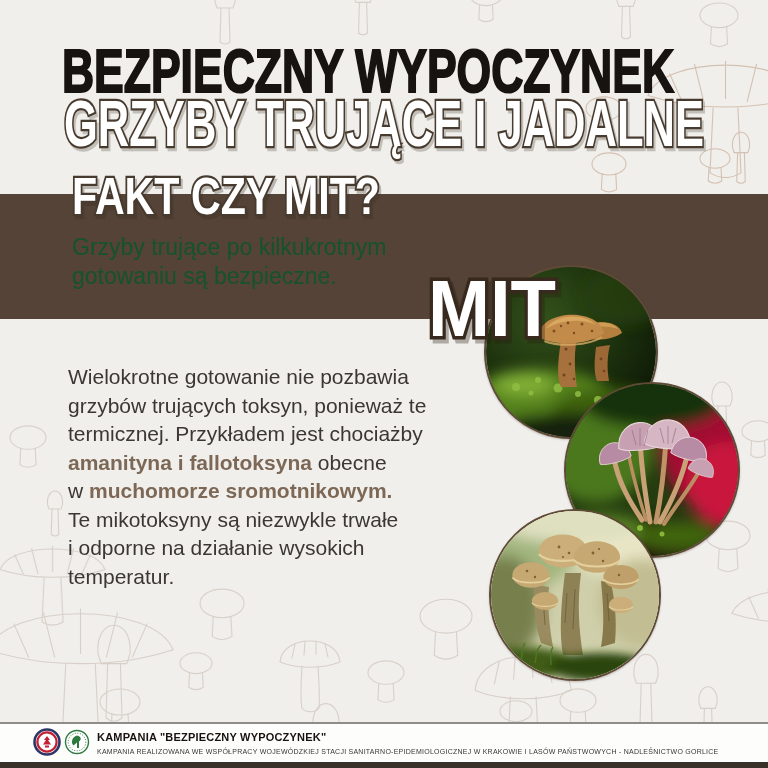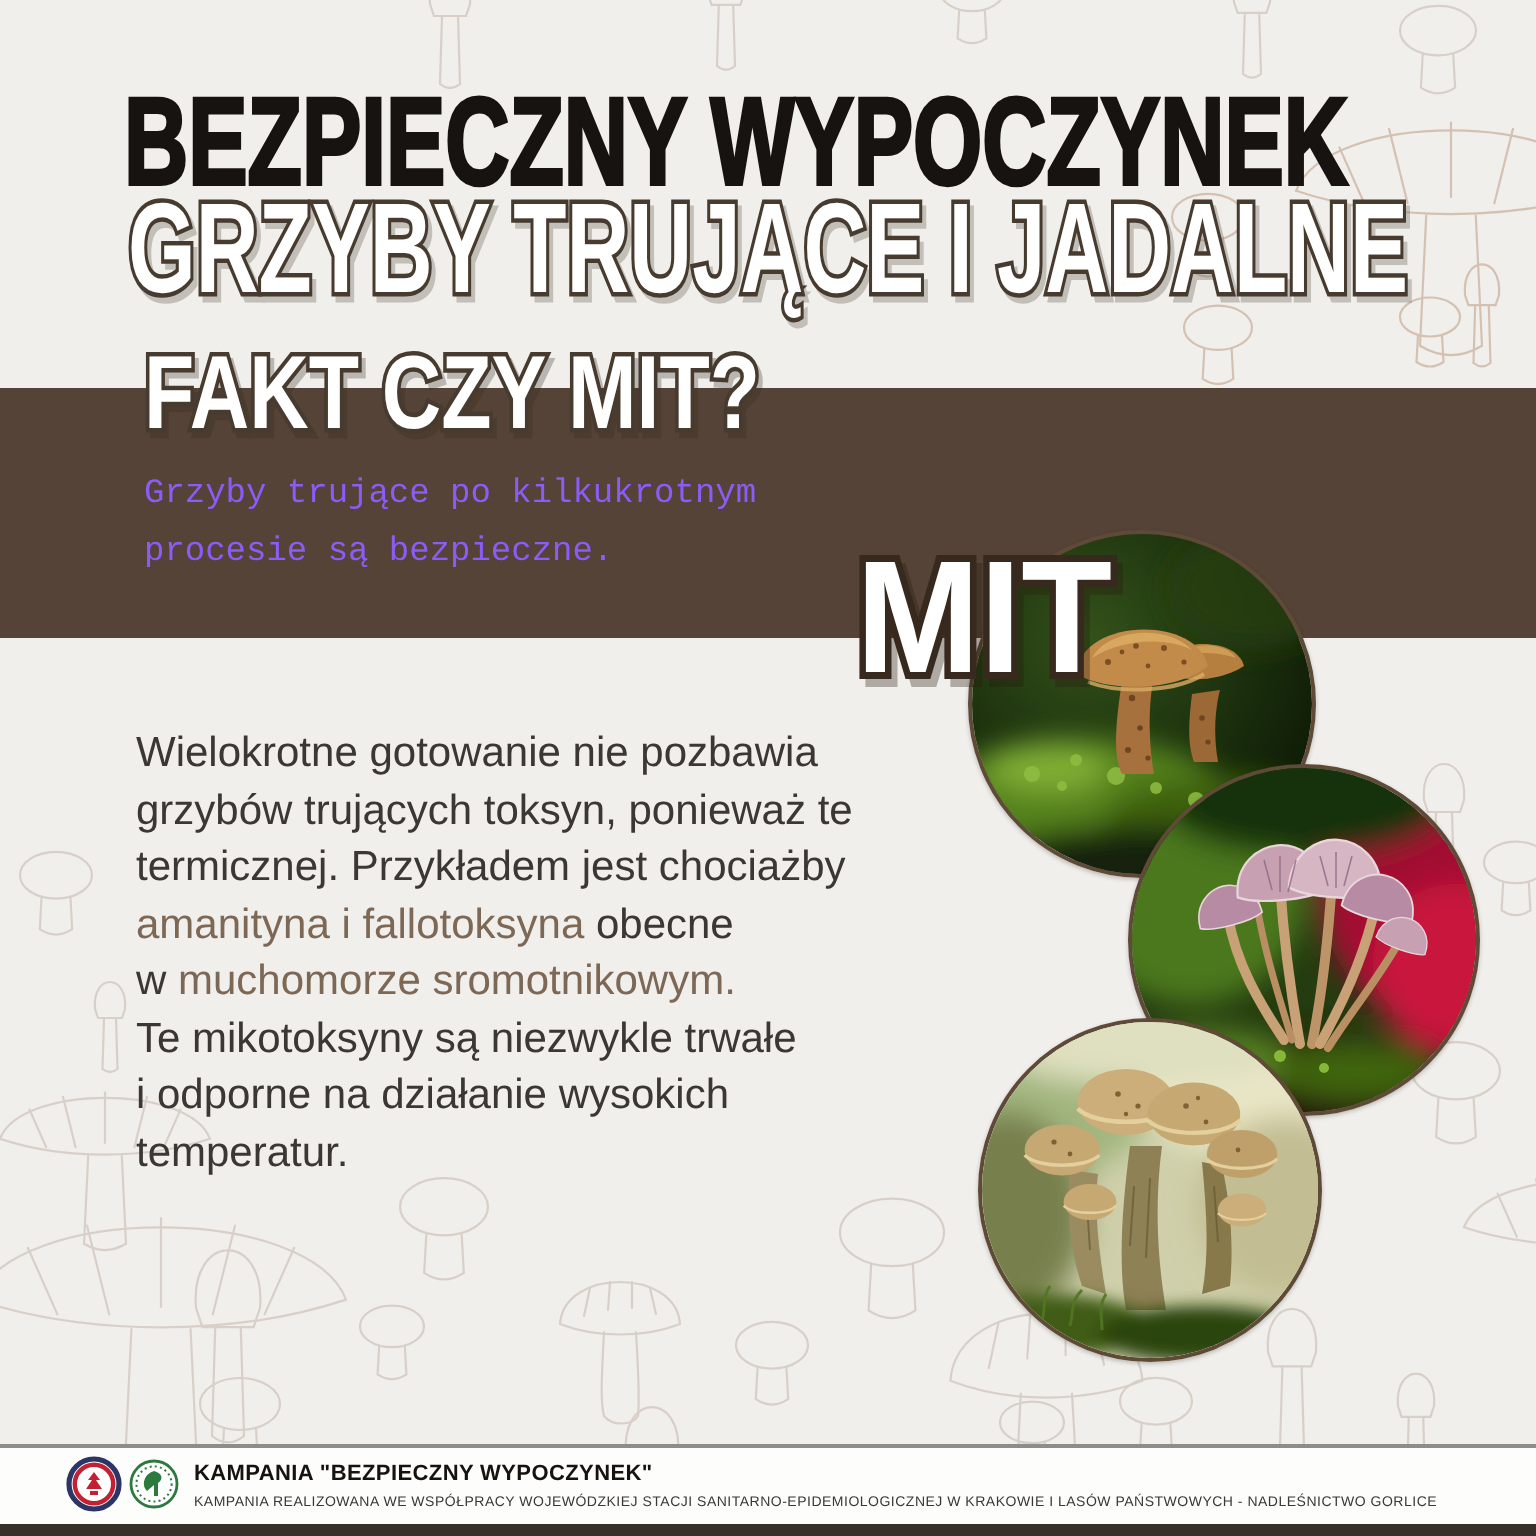--- a/index.html
+++ b/index.html
@@ -9,25 +9,25 @@
   
   #sketch-bg{left:0;top:0;z-index:1;}
   #brown-band{left:0;top:194px;width:768px;height:125px;background:#544336;z-index:2;}
   
   svg.headline{overflow:visible;}
   #title1{left:60px;top:42px;z-index:4;}
   #title2{left:60px;top:94px;z-index:4;filter:drop-shadow(2px 3px 0 rgba(110,100,90,.35));}
   #fakt{left:68px;top:170px;z-index:4;filter:drop-shadow(2px 3px 0 rgba(60,48,38,.30));}
   #mit{left:422px;top:272px;z-index:5;filter:drop-shadow(3px 4px 0 rgba(40,28,16,.33));}
   
-  #claim{left:72px;top:233px;z-index:4;color:#8b5cf6;font-size:17px;line-height:29px;font-family:Liberation Mono, monospace;}
+  #claim{left:72px;top:233px;z-index:4;color:#14532d;font-size:23px;line-height:29px;}
   
   #body-par{left:68px;top:351px;width:420px;z-index:3;font-size:21px;line-height:28.5px;color:#3b3733;margin-top:12px;}
   #body-par .pline{white-space:nowrap;}
-  #body-par .hl{color:#7d6856;font-weight:normal;}
+  #body-par .hl{color:#7d6856;font-weight:bold;}
   
   .photo{border-radius:50%;border:2px solid #5e4a37;overflow:hidden;z-index:3;
          box-shadow:0 1px 2px rgba(40,30,20,.25);}
   #photo1{left:484px;top:265px;width:170px;height:170px;}
   #photo2{left:564px;top:382px;width:172px;height:172px;}
   #photo3{left:489px;top:509px;width:168px;height:168px;}
   .photo svg{display:block;}
   
   #footer-line{left:0;top:722px;width:768px;height:2px;background:#8f8d8a;z-index:5;}
   #footer{left:0;top:724px;width:768px;height:38px;background:#fdfdfc;z-index:5;}
@@ -123,21 +123,21 @@
   <svg id="title2" class="abs headline" width="680" height="68">
     <text x="4" y="52" font-family="Liberation Sans, sans-serif" font-weight="bold" font-size="64" fill="#ffffff" stroke="#473a2e" stroke-width="4.5" paint-order="stroke" textLength="640" lengthAdjust="spacingAndGlyphs">GRZYBY TRUJĄCE I JADALNE</text>
   </svg>
 
   <svg id="fakt" class="abs headline" width="340" height="58">
     <text x="4" y="44" font-family="Liberation Sans, sans-serif" font-weight="bold" font-size="52" fill="#ffffff" stroke="#473a2e" stroke-width="4.5" paint-order="stroke" textLength="308" lengthAdjust="spacingAndGlyphs">FAKT CZY MIT?</text>
   </svg>
 
   <div id="claim" class="abs">
     <div>Grzyby trujące po kilkukrotnym</div>
-    <div>procesie są bezpieczne.</div>
+    <div>gotowaniu są bezpieczne.</div>
   </div>
 
   <svg id="mit" class="abs headline" width="150" height="80">
     <text x="6" y="64" font-family="Liberation Sans, sans-serif" font-weight="bold" font-size="80" fill="#ffffff" stroke="#38291e" stroke-width="7" paint-order="stroke" textLength="128" lengthAdjust="spacingAndGlyphs">MIT</text>
   </svg>
 
   <div id="body-par" class="abs">
       <div class="pline"><span>Wielokrotne gotowanie nie pozbawia</span></div>
       <div class="pline"><span>grzybów trujących toksyn, ponieważ te</span></div>
       <div class="pline"><span>termicznej. Przykładem jest chociażby</span></div>

